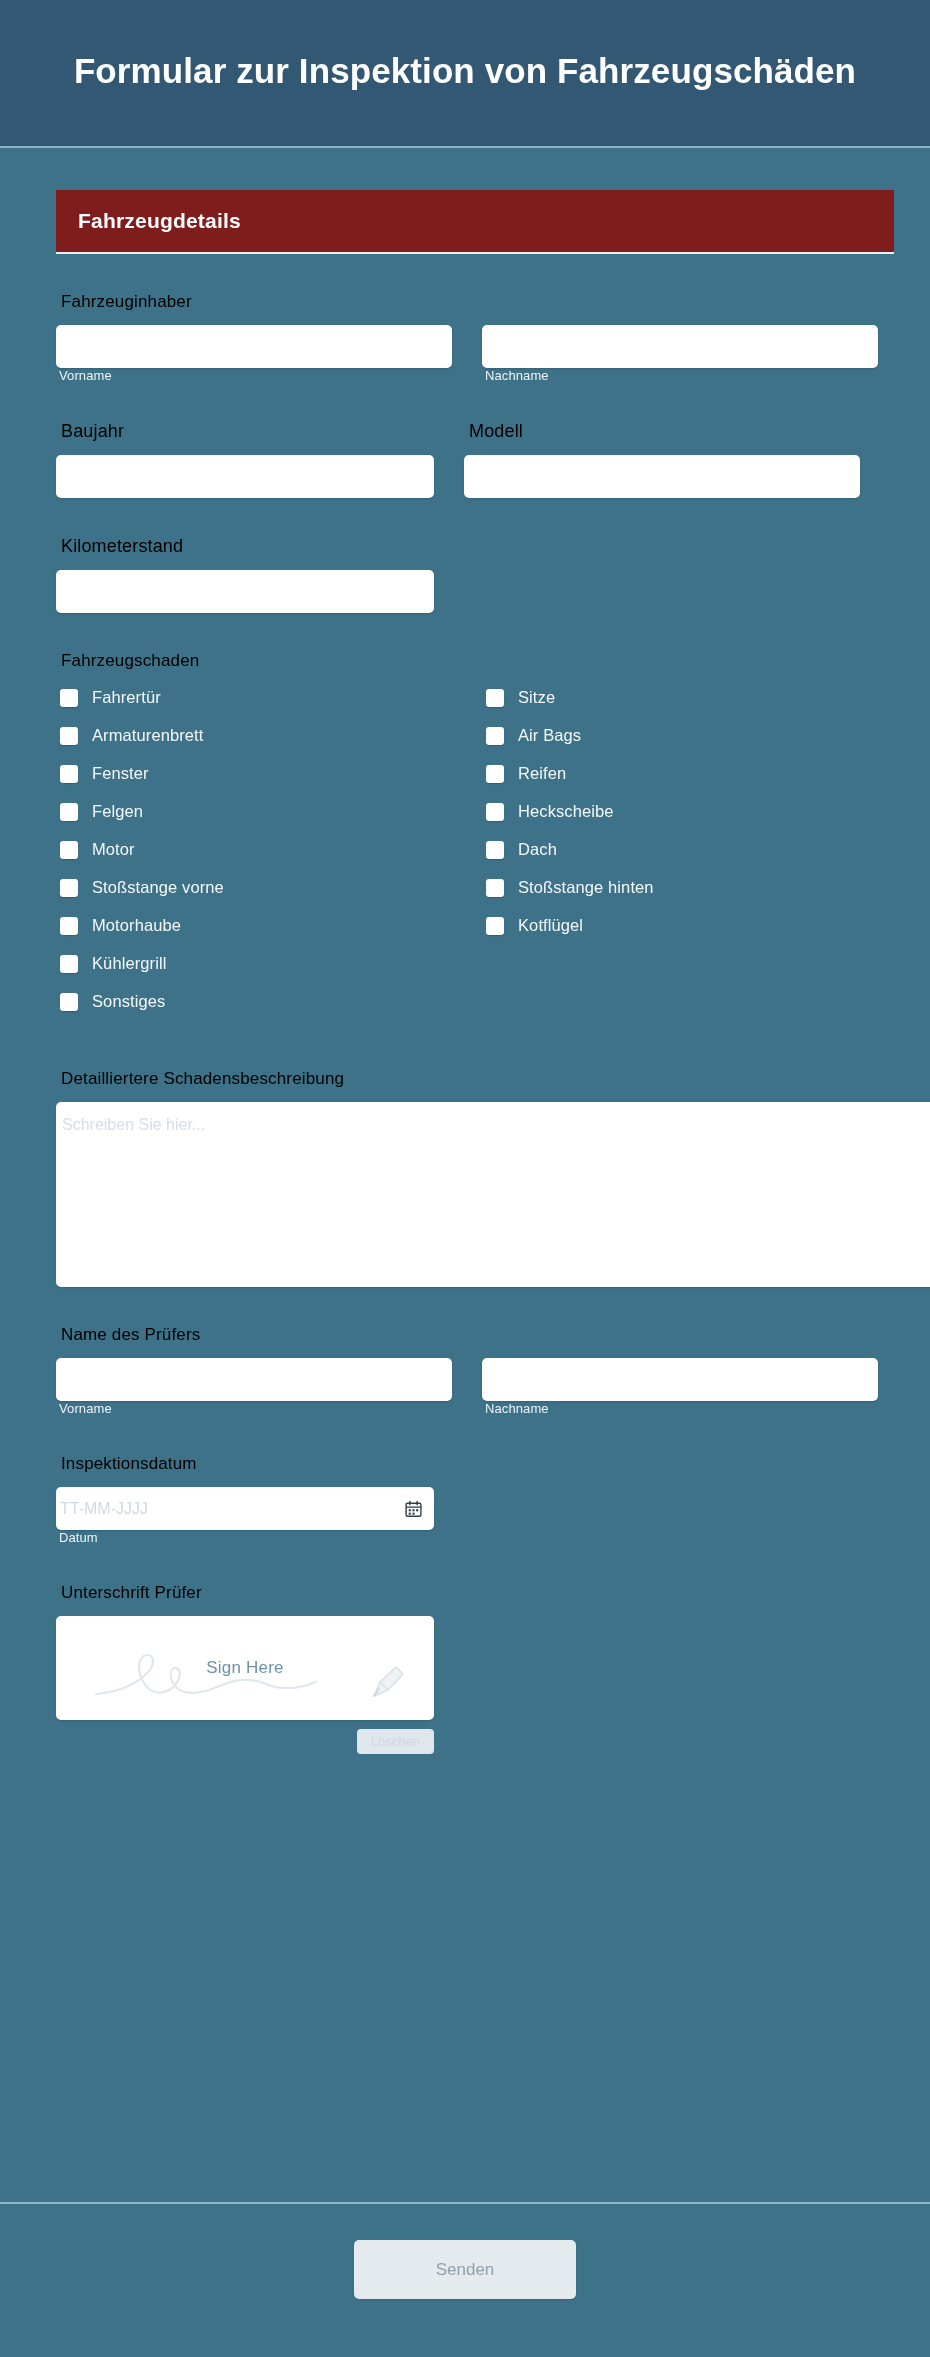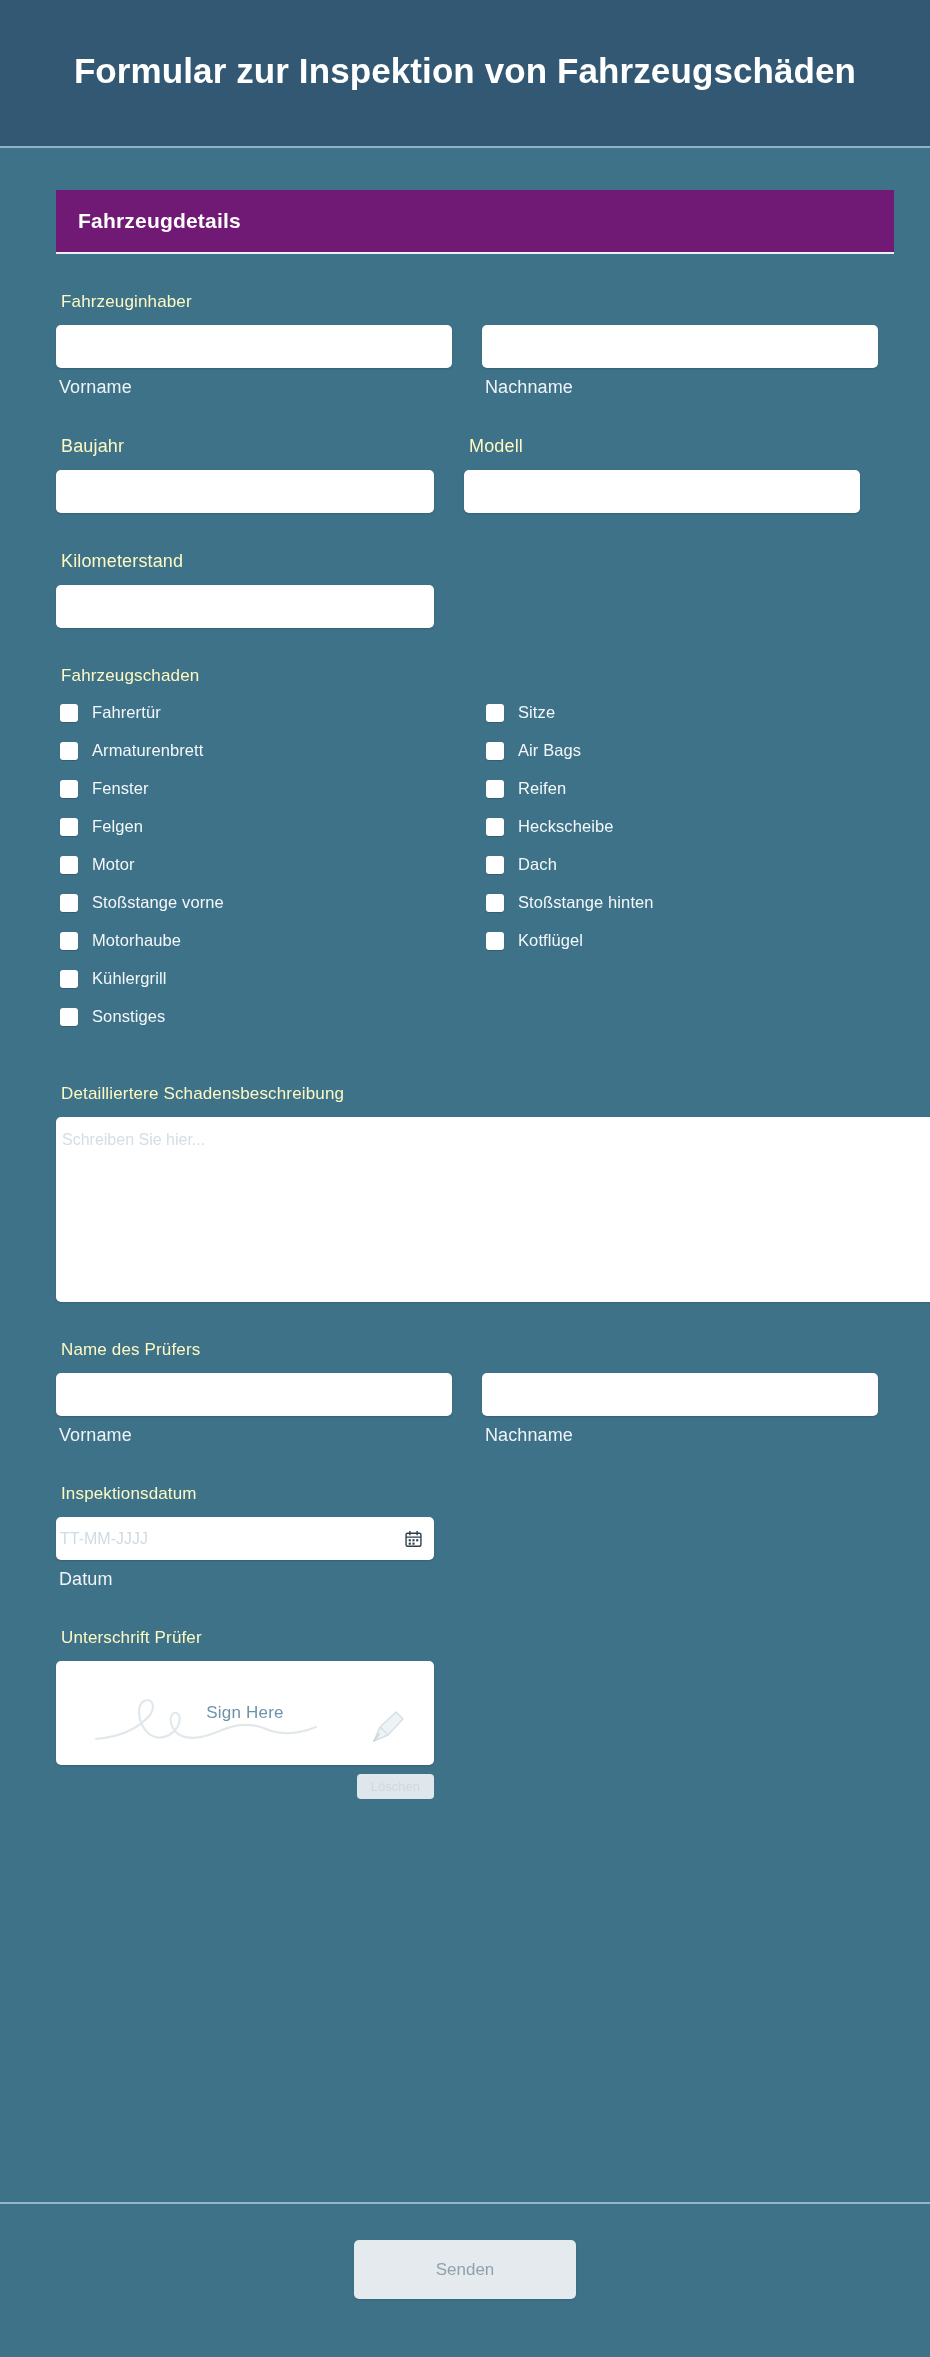--- a/index.html
+++ b/index.html
@@ -42,42 +42,42 @@
     padding: 22px 0 0 0;
   }
   .inner {
     width: 838px;
     margin: 0 auto;
     padding: 0 0 0 0;
   }
 
   
   .section-bar {
-    background: #701a75;
+    background: #7f1d1d;
     margin: 20px 0 0 10px;
     padding: 19px 24px 19px 22px;
     border-bottom: 2px solid #e9eff3;
     width: 838px;
   }
   .section-bar-title {
     color: #ffffff;
     font-size: 21px;
     font-weight: bold;
     letter-spacing: 0.2px;
   }
 
   .fields {
     padding: 0 0 0 10px;
   }
 
   .field-block { margin-top: 38px; }
 
   .field-label {
     display: block;
-    color: #fef9c3;
+    color: #000000;
     font-size: 18px;
     font-weight: 400;
     margin: 0 0 13px 5px;
     letter-spacing: 0.15px;
   }
   .field-label.sm {
     font-size: 17px;
   }
 
   .row {
@@ -102,22 +102,21 @@
     font-family: "Liberation Sans", sans-serif;
     font-size: 16px;
     color: #2c3e4a;
     outline: none;
   }
   .txt-input::placeholder { color: #cfdbe2; }
 
   .sub-label {
     display: block;
     color: #eef4f7;
-    font-size: 18px;
-    margin-top: 9px;
+    font-size: 13px;
     margin-left: 3px;
     letter-spacing: 0.1px;
   }
 
   
   .check-wrap {
     display: flex;
     margin-top: 14px;
   }
   .check-col {

